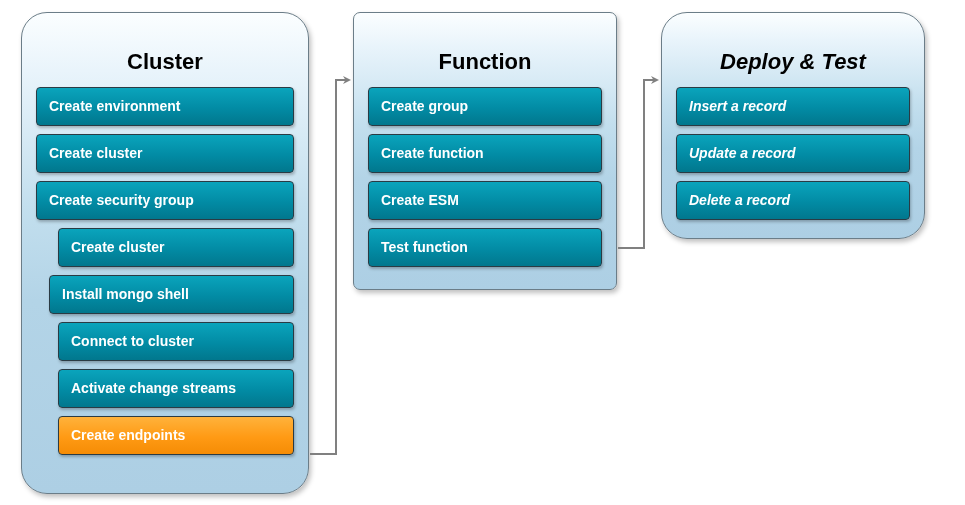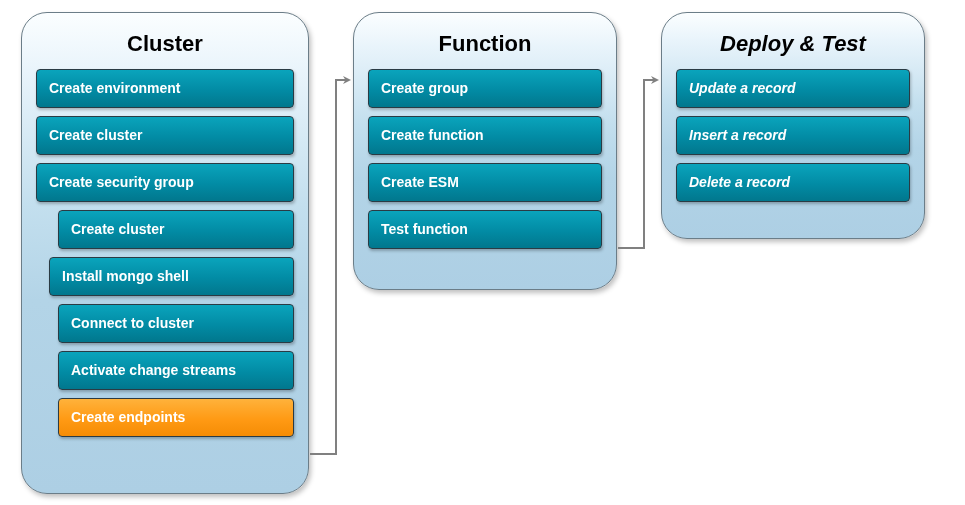--- a/index.html
+++ b/index.html
@@ -16,21 +16,21 @@
     width: 965px;
     height: 505px;
   }
   .panel {
     position: absolute;
     border: 1px solid #6b7d88;
     border-radius: 26px;
     box-shadow: 2px 3px 5px rgba(0,0,0,0.25);
     background: linear-gradient(to bottom, #fbfeff 0%, #e9f4fb 12%, #c3dfee 40%, #b3d4e7 60%, #adcfe4 100%);
     box-sizing: border-box;
-    padding: 14px 14px 16px 14px;
+    padding: 32px 14px 16px 14px;
   }
   .panel-title {
     text-align: center;
     font-weight: 700;
     font-size: 22px;
     color: #000000;
     margin: 4px 0 12px 0;
   }
   .steps {
     display: flex;
@@ -72,35 +72,35 @@
       <div class="step">Create cluster</div>
       <div class="step">Create security group</div>
       <div class="step" style="margin-left:22px;">Create cluster</div>
       <div class="step" style="margin-left:13px;">Install mongo shell</div>
       <div class="step" style="margin-left:22px;">Connect to cluster</div>
       <div class="step" style="margin-left:22px;">Activate change streams</div>
       <div class="step highlight" style="margin-left:22px;">Create endpoints</div>
     </div>
   </div>
 
-  <div class="panel" style="left:353px; top:12px; width:264px; height:278px;">
+  <div class="panel" style="left:353px; top:12px; width:264px; height:278px;border-radius:7px;">
     <div class="panel-title">Function</div>
     <div class="steps">
       <div class="step">Create group</div>
       <div class="step">Create function</div>
       <div class="step">Create ESM</div>
       <div class="step">Test function</div>
     </div>
   </div>
 
   <div class="panel" style="left:661px; top:12px; width:264px; height:227px;font-style:italic;">
     <div class="panel-title">Deploy &amp; Test</div>
     <div class="steps">
+      <div class="step">Insert a record</div>
       <div class="step">Update a record</div>
-      <div class="step">Insert a record</div>
       <div class="step">Delete a record</div>
     </div>
   </div>
 
   <svg class="arrows" viewBox="0 0 965 505">
     <defs>
       <marker id="arrowhead" markerWidth="8" markerHeight="8" refX="6" refY="4" orient="auto" markerUnits="userSpaceOnUse">
         <path d="M0,0 L8,4 L0,8 L2.5,4 Z" fill="#808080"></path>
       </marker>
     </defs>

